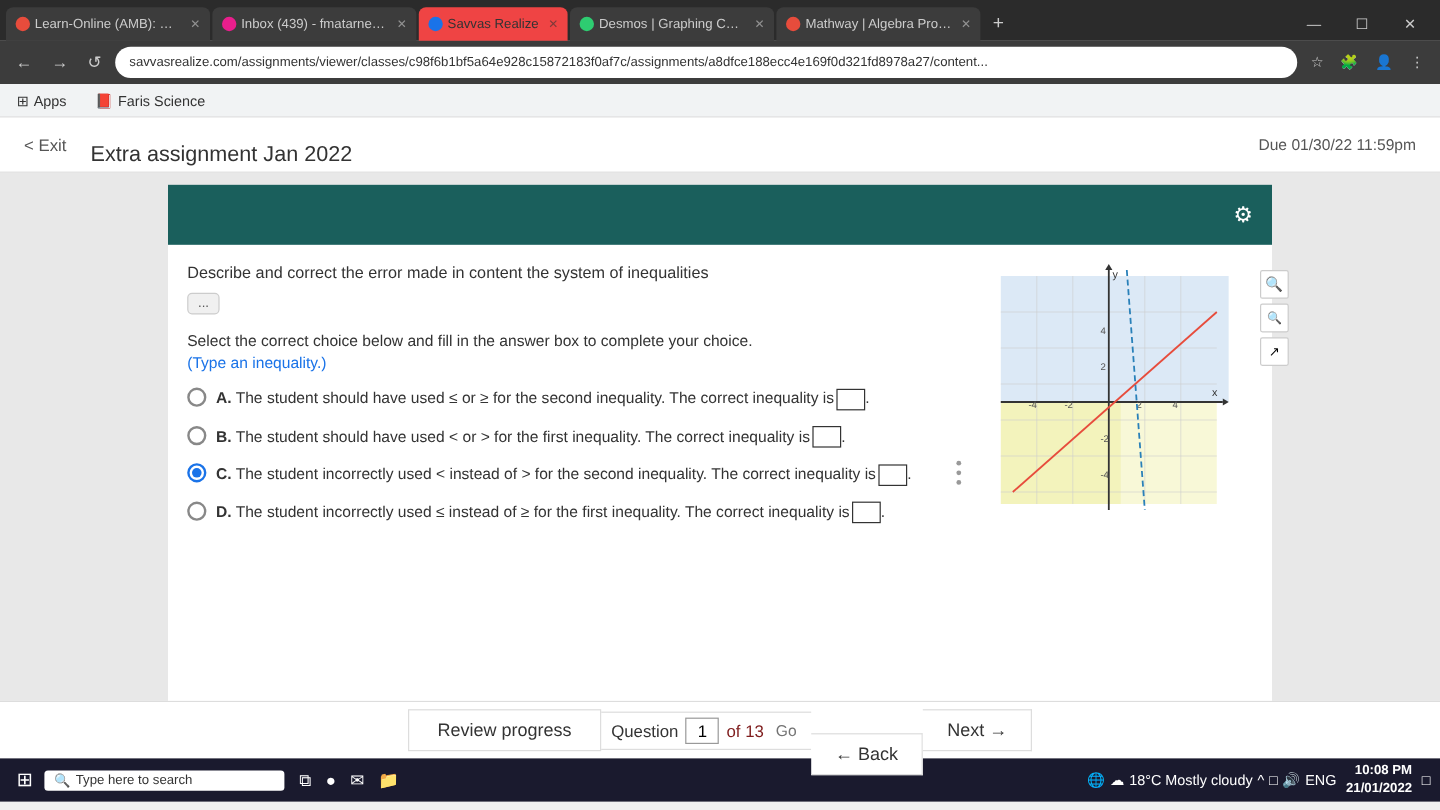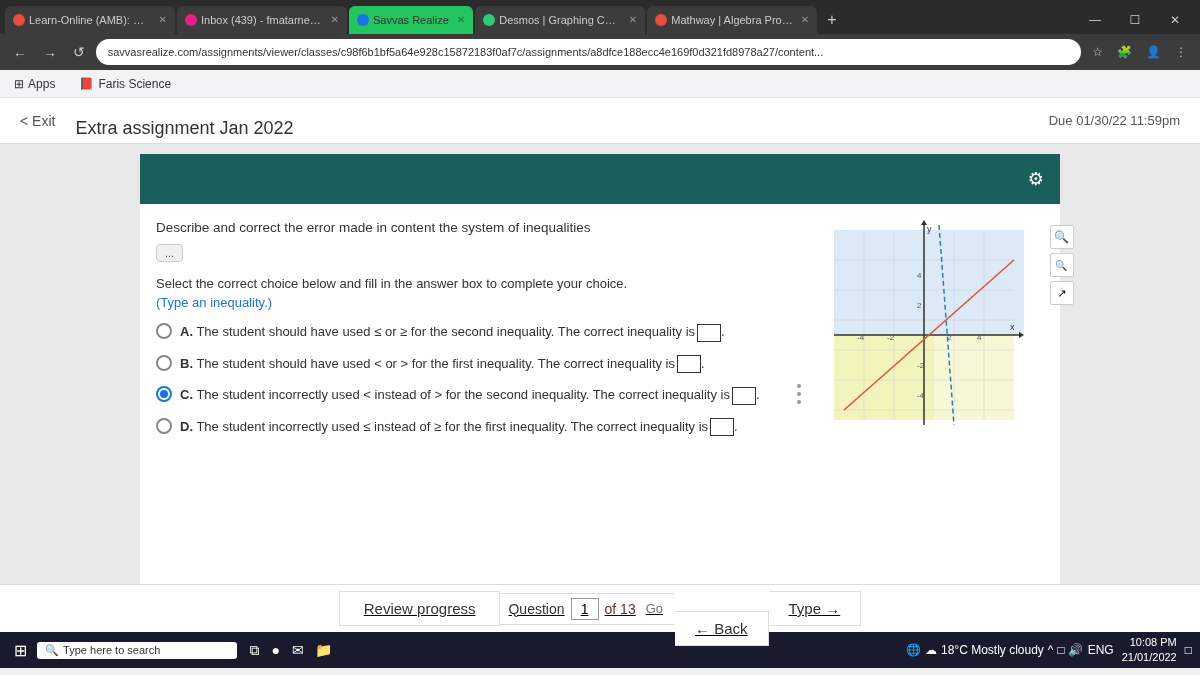--- a/index.html
+++ b/index.html
@@ -1,19 +1,19 @@
 <!DOCTYPE html>
 <html><head>
   <meta charset="utf-8">
   <style>
     * { margin: 0; padding: 0; box-sizing: border-box; }
     body { font-family: Arial, sans-serif; width: 1200px; height: 675px; overflow: hidden; background: #f0f0f0; }
     .tab-bar { display: flex; align-items: center; background: #2b2b2b; padding: 5px 5px 0; height: 34px; gap: 2px; }
     .tab { display: flex; align-items: center; background: #3c3c3c; color: #ccc; font-size: 11px; padding: 4px 8px; border-radius: 6px 6px 0 0; height: 28px; max-width: 170px; gap: 4px; cursor: pointer; }
-    .tab.active { background: #22c55e; color: #333; }
+    .tab.active { background: #ef4444; color: #333; }
     .tab .tab-icon { width: 12px; height: 12px; border-radius: 50%; flex-shrink: 0; }
     .tab .tab-close { margin-left: 4px; opacity: 0.6; font-size: 10px; }
     .tab-text { overflow: hidden; text-overflow: ellipsis; white-space: nowrap; }
     .tab-add { color: #ccc; font-size: 16px; padding: 0 8px; cursor: pointer; }
     .win-controls { display: flex; gap: 0; margin-left: auto; }
     .win-btn { width: 40px; height: 34px; display: flex; align-items: center; justify-content: center; color: #ccc; font-size: 12px; cursor: pointer; }
 
     .address-bar-row { display: flex; align-items: center; background: #3c3c3c; padding: 4px 8px; gap: 6px; height: 36px; }
     .nav-btn { color: #ccc; font-size: 14px; padding: 3px 5px; cursor: pointer; border-radius: 3px; }
     .address-bar { flex: 1; background: #fff; border-radius: 14px; padding: 3px 12px; font-size: 11px; color: #333; display: flex; align-items: center; height: 26px; }
@@ -51,41 +51,41 @@
     .choice-text { flex: 1; line-height: 1.5; }
     .answer-box { display: inline-block; width: 24px; height: 18px; border: 1px solid #333; vertical-align: middle; margin-left: 2px; }
 
     .divider-bar { width: 18px; display: flex; flex-direction: column; align-items: center; justify-content: center; gap: 4px; cursor: pointer; }
     .divider-dot { width: 4px; height: 4px; border-radius: 50%; background: #999; }
 
     .question-right { width: 220px; position: relative; }
     .graph-tool-btn { width: 24px; height: 24px; border: 1px solid #ccc; background: #fff; display: flex; align-items: center; justify-content: center; font-size: 12px; cursor: pointer; border-radius: 2px; }
 
     
-    .bottom-nav { background: #fff; border-top: 1px solid #ddd; display: flex; align-items: center; justify-content: center; gap: 0; height: 48px; text-decoration: underline; }
+    .bottom-nav { background: #fff; border-top: 1px solid #ddd; display: flex; align-items: center; justify-content: center; gap: 0; height: 48px; }
     .bottom-nav .review-btn { padding: 8px 24px; border: 1px solid #ddd; font-size: 15px; color: #333; cursor: pointer; background: #fff; }
     .bottom-nav .question-input-wrap { display: flex; align-items: center; border: 1px solid #ddd; border-left: none; border-right: none; padding: 4px 8px; font-size: 14px; gap: 6px; }
     .bottom-nav .q-label { font-size: 14px; color: #333; }
     .bottom-nav .q-num-input { width: 28px; border: 1px solid #999; text-align: center; font-size: 14px; padding: 2px; }
     .bottom-nav .of-label { font-size: 14px; color: #7f1d1d; }
     .bottom-nav .go-btn { color: #737373; font-size: 13px; cursor: pointer; padding: 0 4px; }
     .bottom-nav .back-btn { padding: 8px 20px; border: 1px solid #ddd; font-size: 15px; color: #333; cursor: pointer; background: #fff; border-left: none; display: flex; align-items: center; gap: 4px; margin-top: 40px; }
     .bottom-nav .next-btn { padding: 8px 20px; border: 1px solid #ddd; font-size: 15px; color: #333; cursor: pointer; background: #fff; border-left: none; display: flex; align-items: center; gap: 4px; }
 
     
     .taskbar { background: #1a1a2e; display: flex; align-items: center; height: 36px; padding: 0 8px; gap: 4px; }
     .taskbar-start { color: #fff; font-size: 16px; padding: 4px 6px; cursor: pointer; }
     .taskbar-search { background: #fff; border-radius: 3px; padding: 2px 8px; font-size: 11px; color: #333; width: 200px; display: flex; align-items: center; gap: 4px; }
     .taskbar-search-icon { color: #666; font-size: 11px; }
     .taskbar-icons { display: flex; gap: 4px; align-items: center; margin-left: 4px; }
     .taskbar-icon { color: #fff; font-size: 14px; padding: 2px 4px; cursor: pointer; }
     .taskbar-right { margin-left: auto; display: flex; align-items: center; gap: 8px; color: #fff; font-size: 11px; }
     .sys-icons { display: flex; gap: 4px; align-items: center; }
     .sys-icon { color: #fff; font-size: 12px; cursor: pointer; }
-    .taskbar-time { text-align: right; line-height: 1.4; font-size: 11px; }
+    .taskbar-time { text-align: right; line-height: 1.4; font-size: 11px; font-weight: bold; }
     .taskbar-notif { color: #fff; font-size: 12px; cursor: pointer; }
 
     
     .graph-svg { width: 200px; height: 210px; }
 
     
     .outer-content { background: #e8e8e8; flex: 1; display: flex; flex-direction: column; align-items: center; padding: 10px 0 0; }
   </style>
 </head>
 <body>
@@ -272,21 +272,21 @@
 
 <div class="bottom-nav">
   <button class="review-btn">Review progress</button>
   <div class="question-input-wrap">
     <span class="q-label">Question</span>
     <input class="q-num-input" type="text" value="1" style="">
     <span class="of-label">of 13</span>
     <span class="go-btn">Go</span>
   </div>
   <button class="back-btn">← Back</button>
-  <button class="next-btn">Type →</button>
+  <button class="next-btn">Next →</button>
 </div>
 
 <div class="taskbar">
   <span class="taskbar-start">⊞</span>
   <div class="taskbar-search">
     <span class="taskbar-search-icon">🔍</span>
     <span>Type here to search</span>
   </div>
   <div class="taskbar-icons">
     <span class="taskbar-icon">⧉</span>

